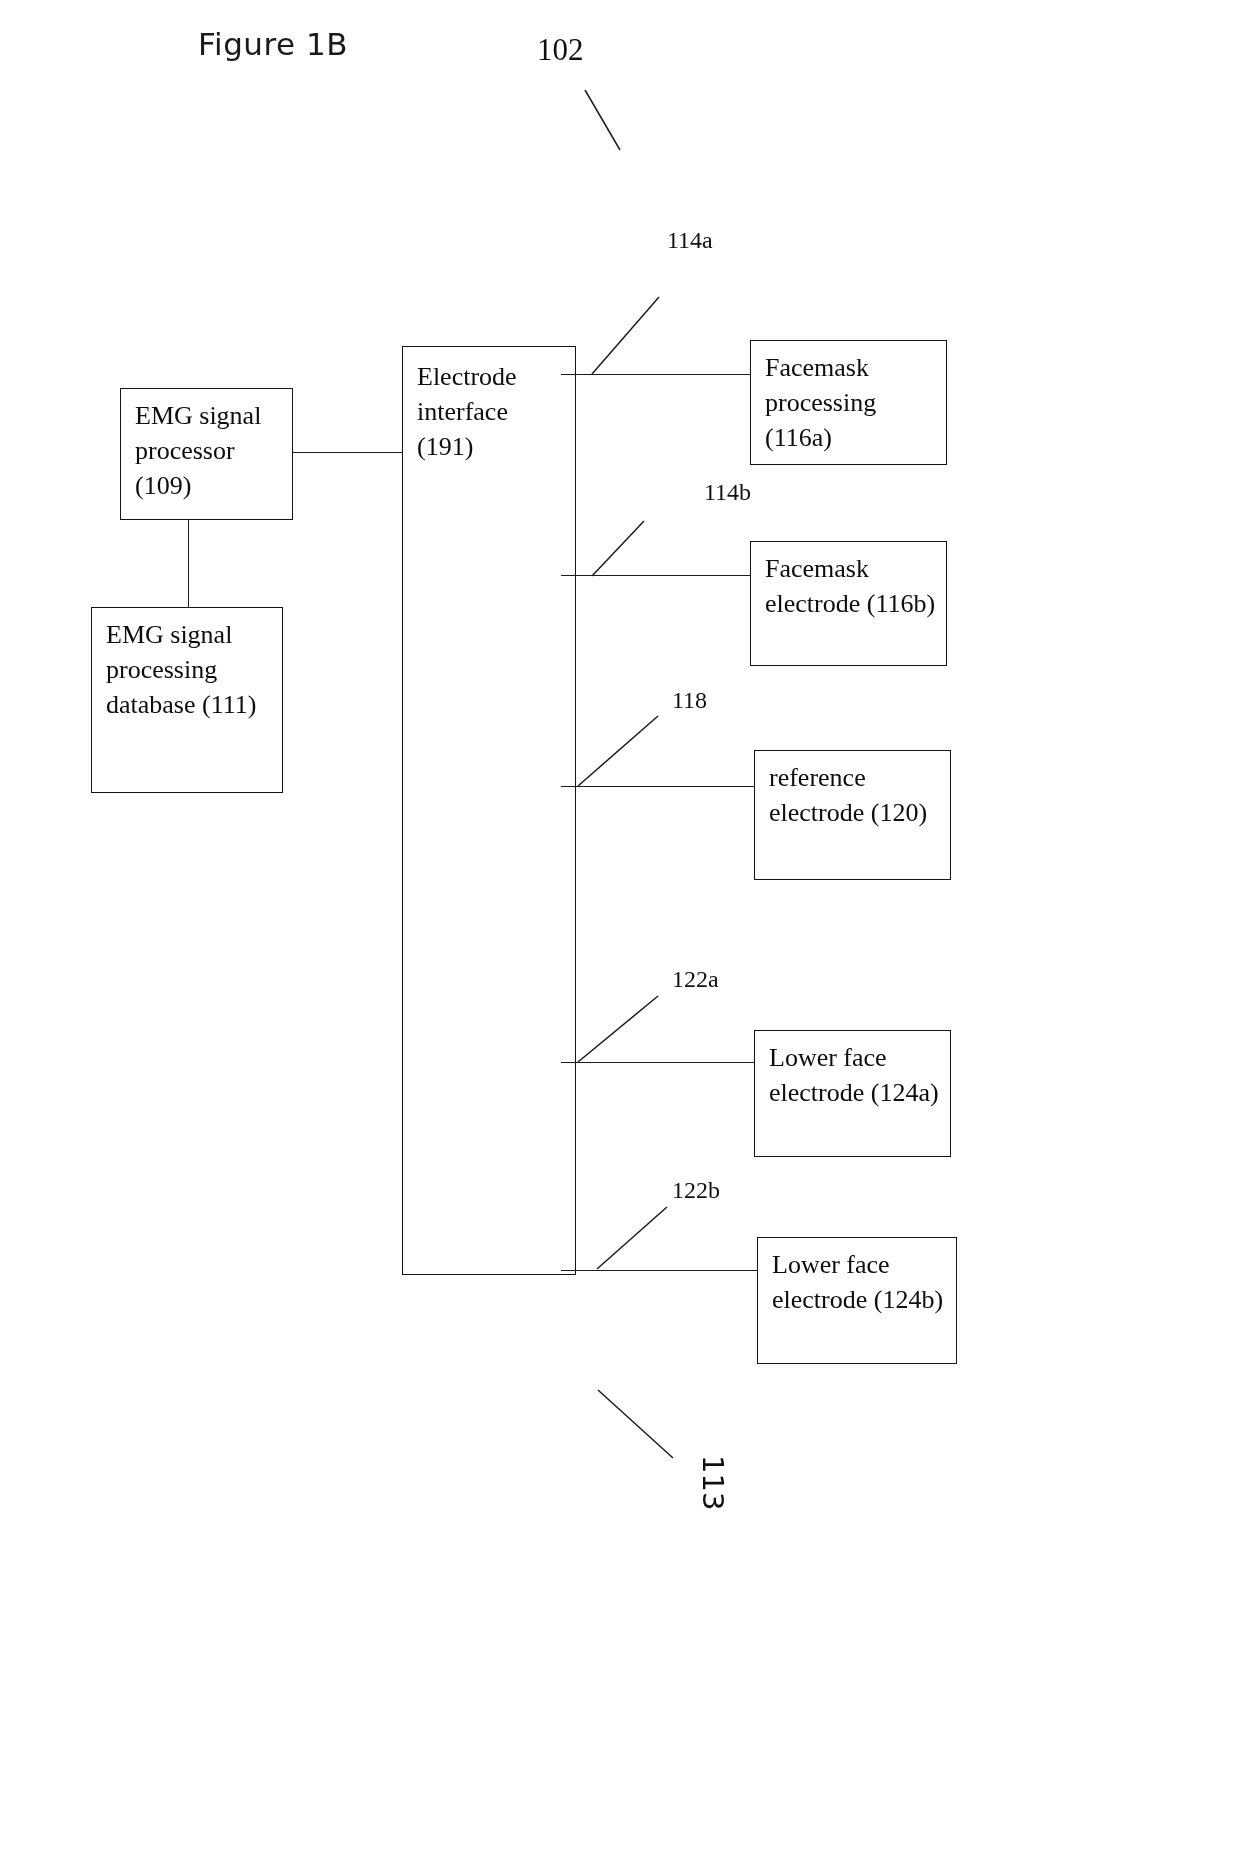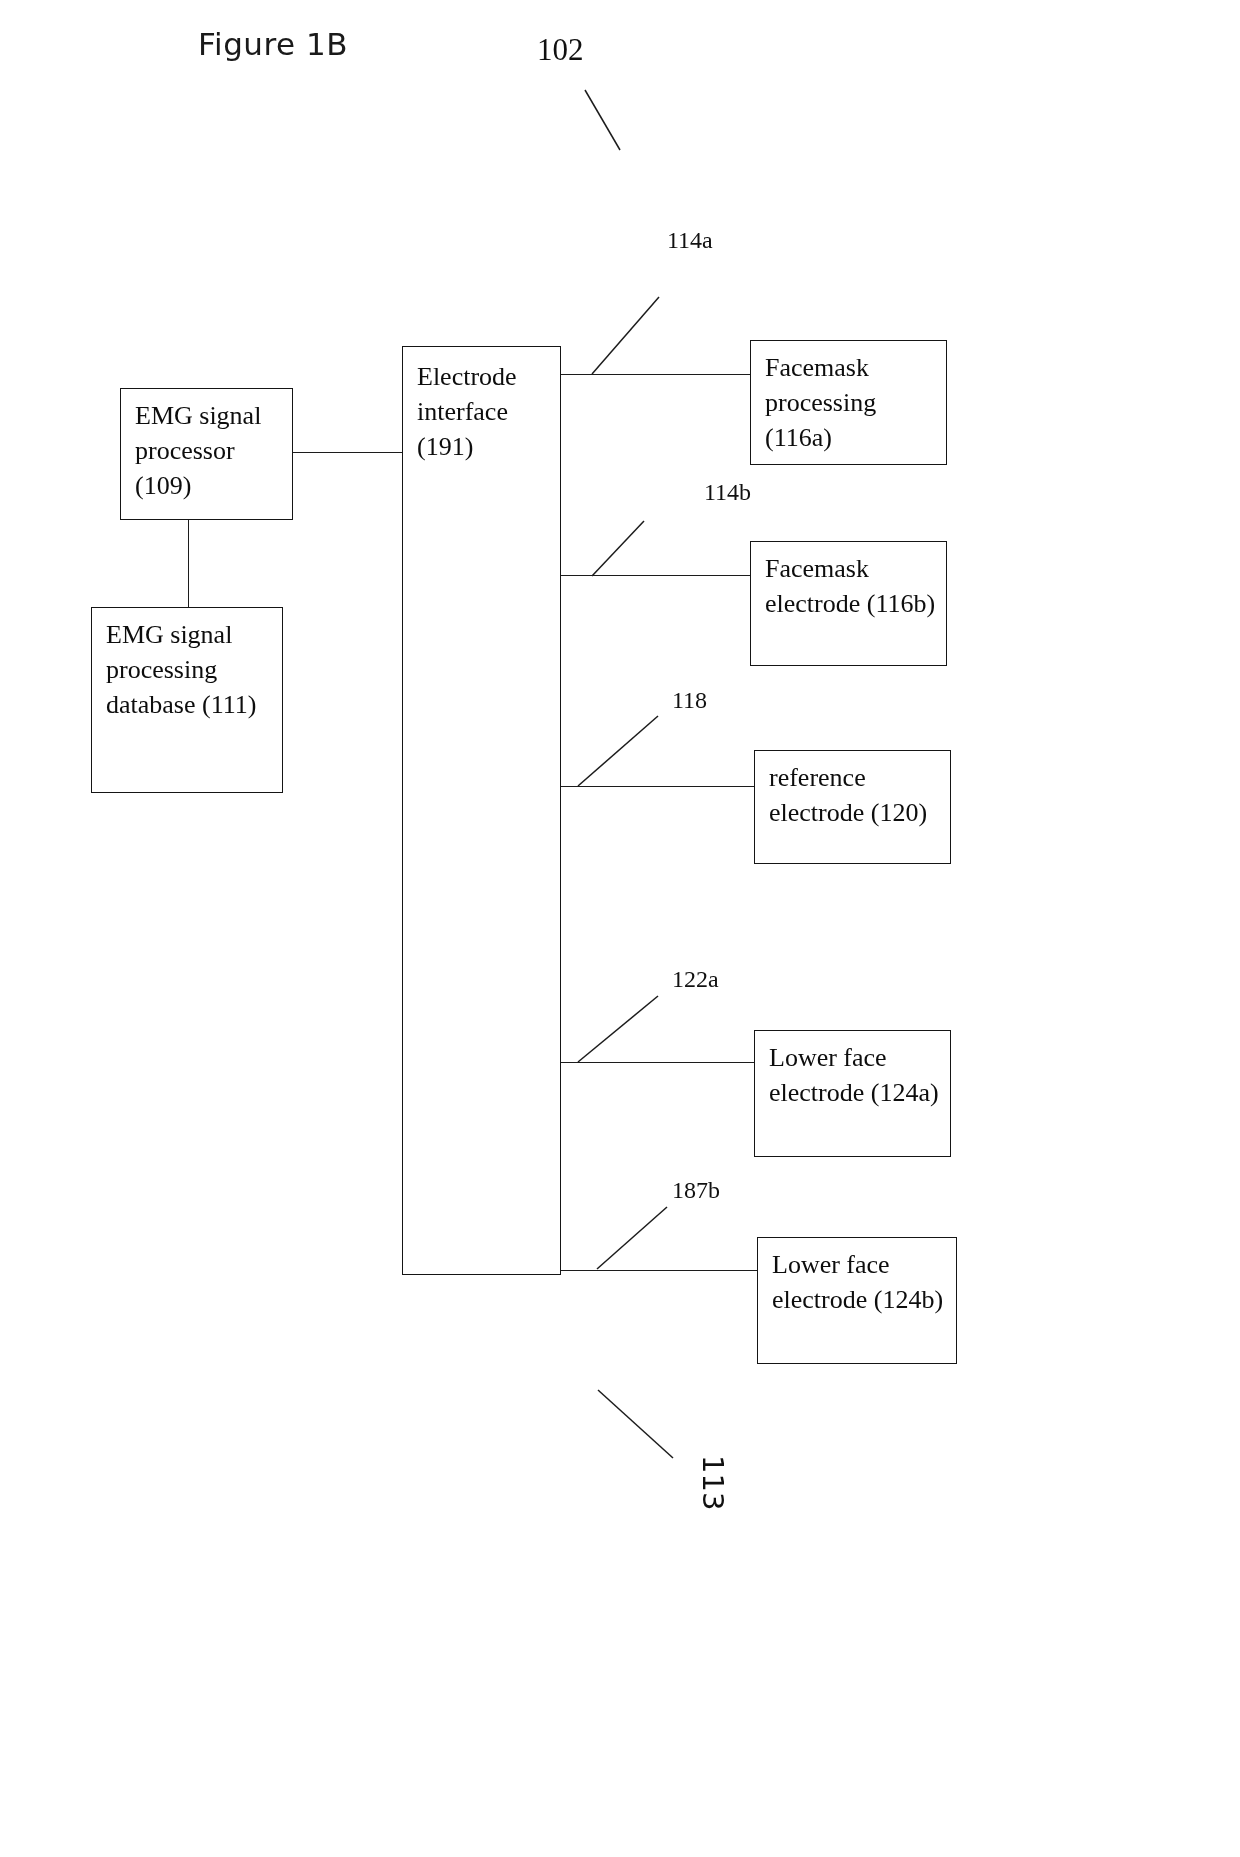--- a/index.html
+++ b/index.html
@@ -105,21 +105,21 @@
       <span>EMG signal</span><br>
       <span>processing</span><br>
       <span>database (111)</span>
     </div>
   </div>
 
   <div class="vline" style="left:188px; top:520px; height:87px;"></div>
 
   <div class="hline" style="left:293px; top:452px; width:109px;"></div>
 
-  <div class="node-box" style="left:402px; top:346px; width:159px; height:929px;">
+  <div class="node-box" style="left:402px; top:346px; width:174px; height:929px;">
     <div class="node-label tall-label">
       <span>Electrode</span><br>
       <span>interface</span><br>
       <span>(191)</span>
     </div>
   </div>
 
   <div class="hline" style="left:561px; top:374px; width:190px;"></div>
   <div class="ref-num" style="left:667px; top:227px;">114a</div>
   <svg class="leader" style="left:592px; top:297px;" width="80" height="80">
@@ -142,41 +142,41 @@
       <span>Facemask</span><br>
       <span>electrode (116b)</span>
     </div>
   </div>
 
   <div class="hline" style="left:561px; top:786px; width:193px;"></div>
   <div class="ref-num" style="left:672px; top:687px;">118</div>
   <svg class="leader" style="left:578px; top:716px;" width="95" height="74">
     <line x1="0" y1="70" x2="80" y2="0"></line>
   </svg>
-  <div class="node-box" style="left:754px; top:750px; width:197px; height:114px;">
+  <div class="node-box" style="left:754px; top:750px; width:197px; height:130px;">
     <div class="node-label">
       <span>reference</span><br>
       <span>electrode (120)</span>
     </div>
   </div>
 
   <div class="hline" style="left:561px; top:1062px; width:193px;"></div>
   <div class="ref-num" style="left:672px; top:966px;">122a</div>
   <svg class="leader" style="left:578px; top:996px;" width="95" height="70">
     <line x1="0" y1="66" x2="80" y2="0"></line>
   </svg>
   <div class="node-box" style="left:754px; top:1030px; width:197px; height:127px;">
     <div class="node-label">
       <span>Lower face</span><br>
       <span>electrode (124a)</span>
     </div>
   </div>
 
   <div class="hline" style="left:561px; top:1270px; width:196px;"></div>
-  <div class="ref-num" style="left:672px; top:1177px;">187b</div>
+  <div class="ref-num" style="left:672px; top:1177px;">122b</div>
   <svg class="leader" style="left:597px; top:1207px;" width="95" height="66">
     <line x1="0" y1="62" x2="70" y2="0"></line>
   </svg>
   <div class="node-box" style="left:757px; top:1237px; width:200px; height:127px;">
     <div class="node-label">
       <span>Lower face</span><br>
       <span>electrode (124b)</span>
     </div>
   </div>
 

